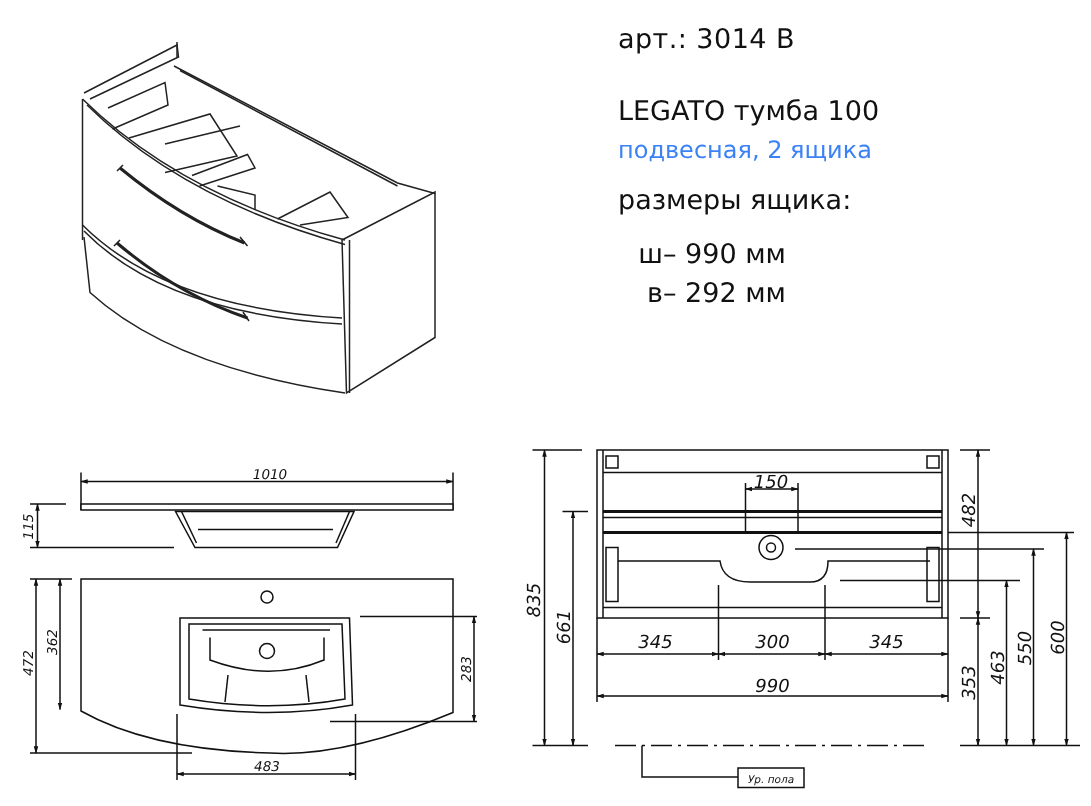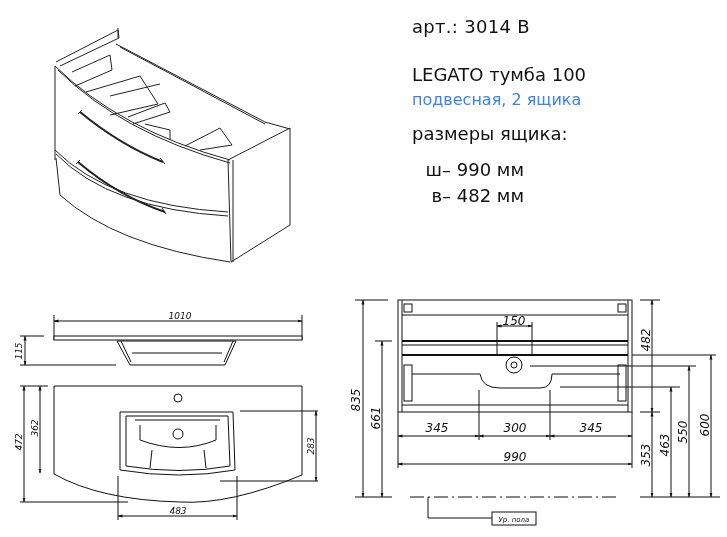--- a/index.html
+++ b/index.html
@@ -16,21 +16,21 @@
 </style>
 </head>
 <body>
 
 <div class="spec">
   <div class="art">арт.: 3014 B</div>
   <div class="model">LEGATO тумба 100</div>
   <div class="sub">подвесная, 2 ящика</div>
   <div class="dims-title">размеры ящика:</div>
   <div class="dim-row" style="top:144px;"><span class="k">ш</span><span>– 990 мм</span></div>
-  <div class="dim-row" style="top:170px;"><span class="k">в</span><span>– 482 мм</span></div>
+  <div class="dim-row" style="top:170px;"><span class="k">в</span><span>– 292 мм</span></div>
 </div>
 
 <svg width="727" height="537" viewBox="0 0 727 537">
   <defs>
     <marker id="arr" viewBox="0 0 10 10" refX="9" refY="5" markerWidth="5" markerHeight="5" orient="auto-start-reverse">
       <path d="M0,2 L10,5 L0,8 z" fill="#111"></path>
     </marker>
   </defs>
 
   <g stroke="#222" stroke-width="1" fill="none">

